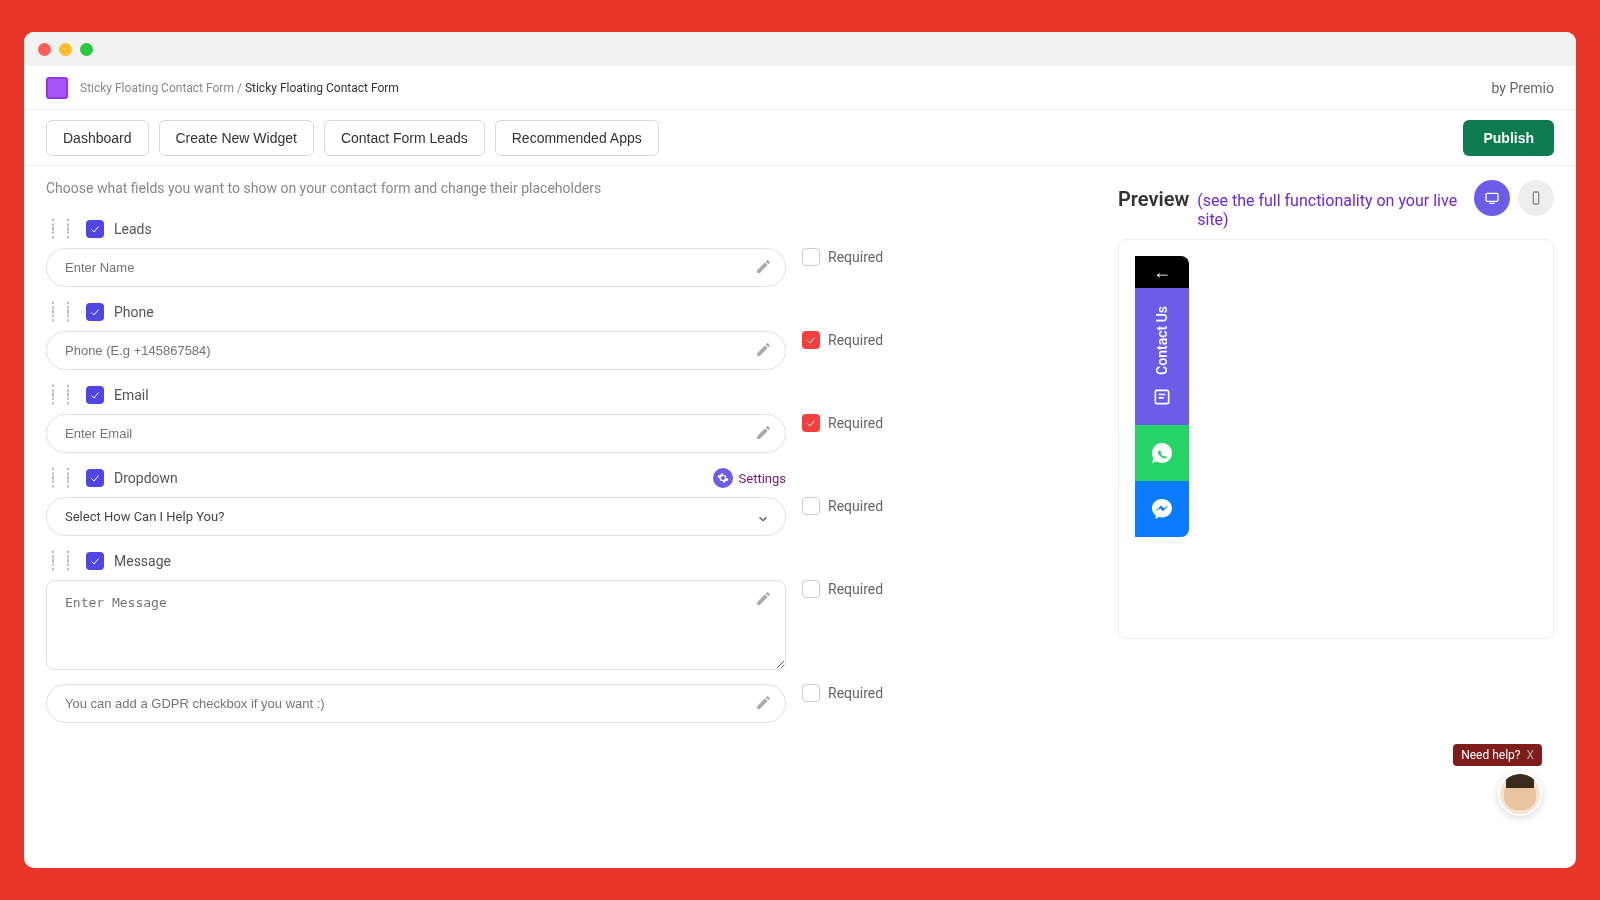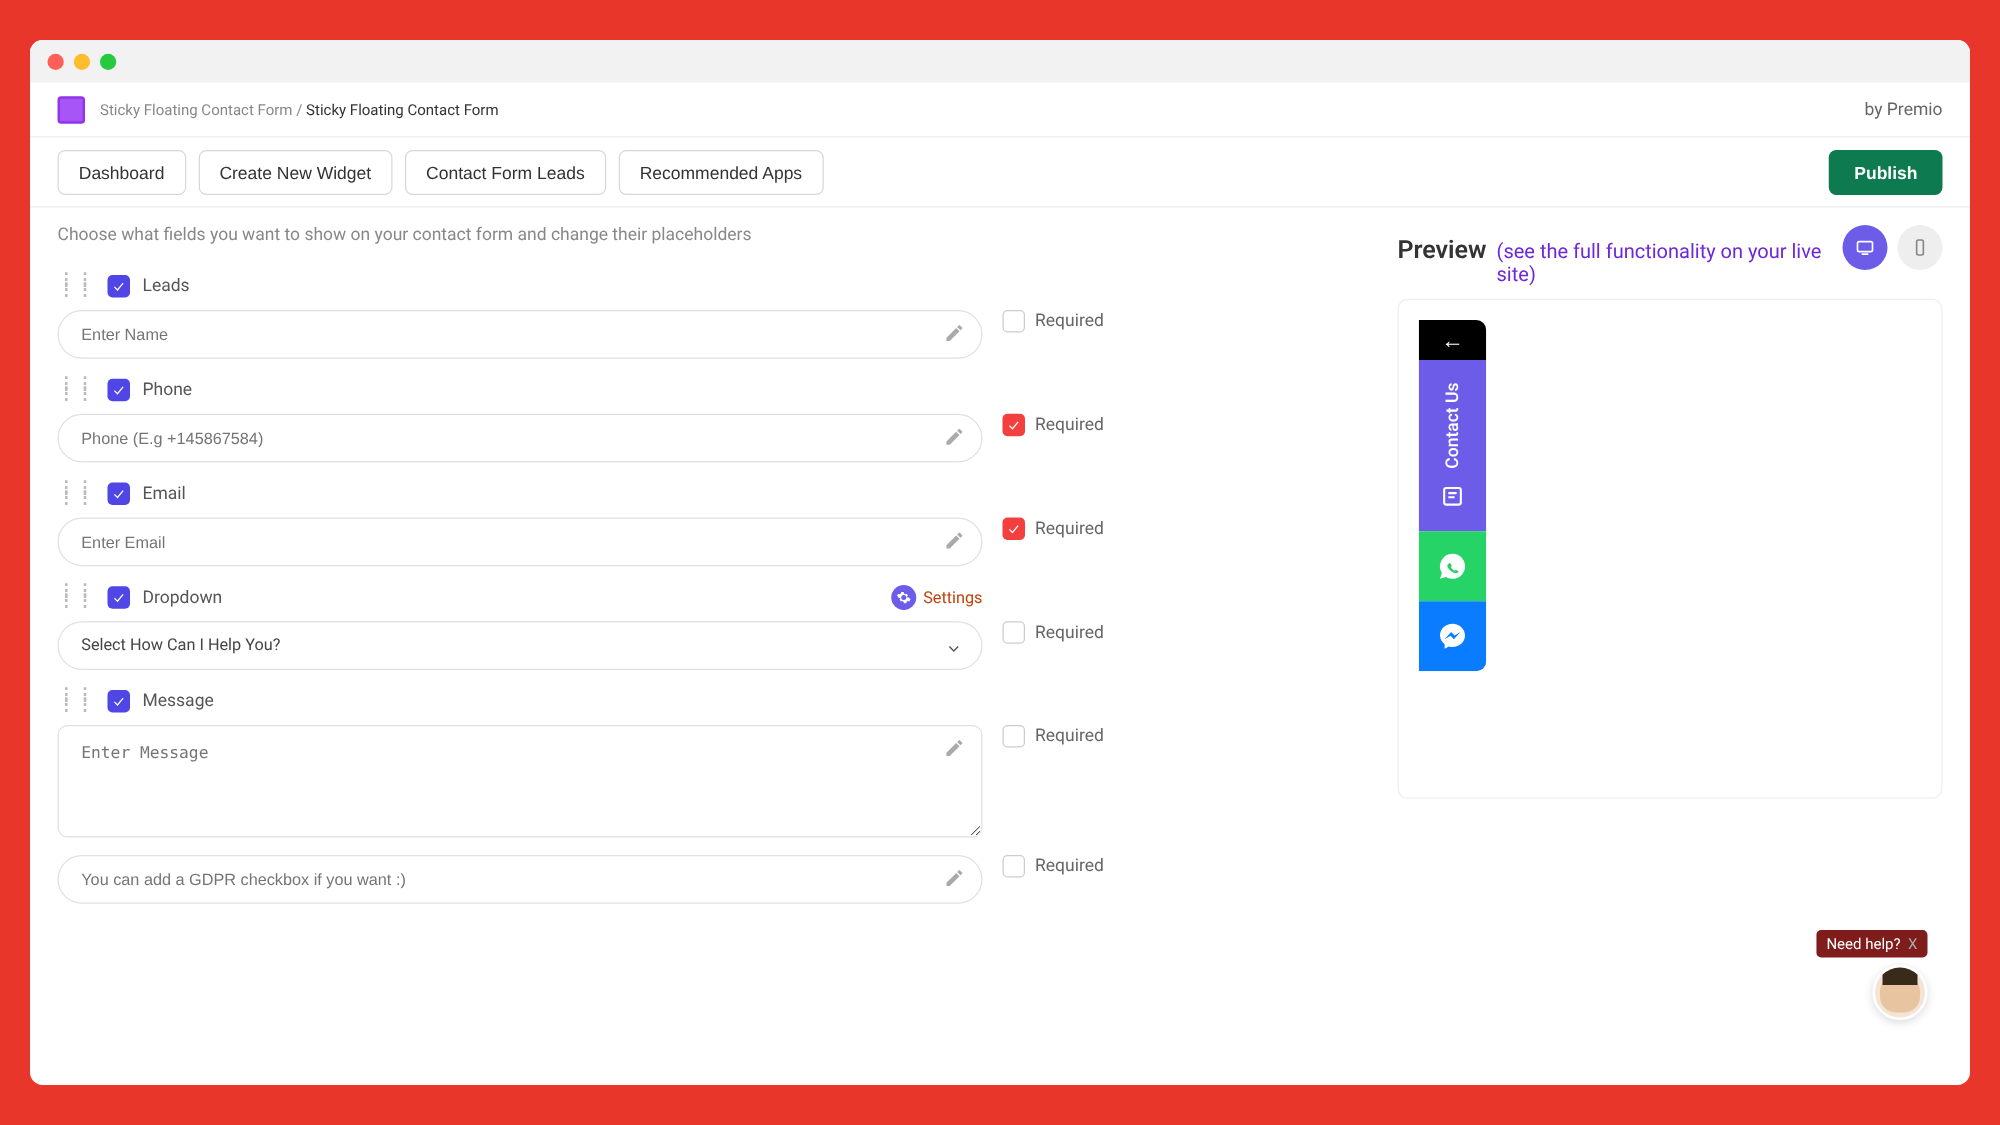--- a/index.html
+++ b/index.html
@@ -113,21 +113,21 @@
 .chk.red-on { background: #f43f3f; }
 .chk.off { background: #fff; border: 1.5px solid #ccc; }
 .chk svg { width: 12px; height: 12px; fill: #fff; stroke: #fff; stroke-width: 2; }
 .field-label { font-size: 14px; color: #555; }
 .settings-pill {
   margin-left: auto;
   display: flex;
   align-items: center;
   gap: 6px;
   font-size: 13px;
-  color: #c2410c;
+  color: #701a75;
 }
 .gear-badge {
   width: 20px; height: 20px;
   background: #6c5ce7;
   border-radius: 50%;
   display: flex;
   align-items: center;
   justify-content: center;
 }
 .gear-badge svg { width: 12px; height: 12px; fill: #fff; }

